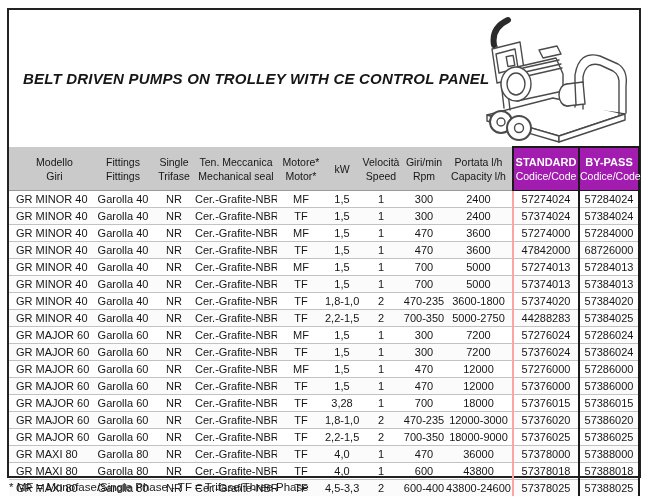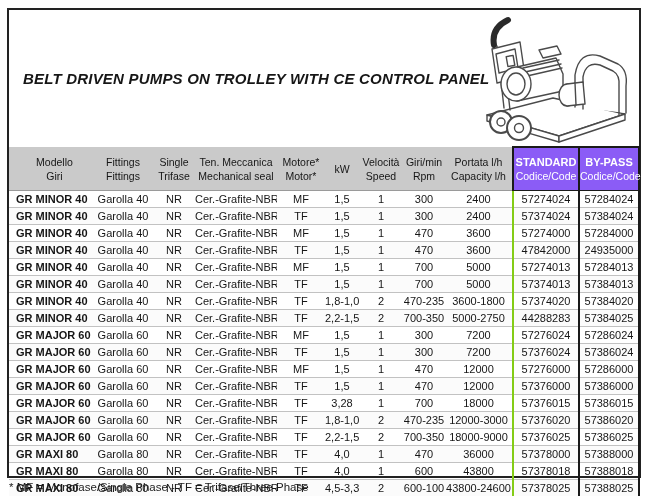--- a/index.html
+++ b/index.html
@@ -35,33 +35,33 @@
 
   th {
     background: #cacaca; height: 42px;
     font-size: 10.5px; font-weight: normal;
     text-align: center; vertical-align: middle;
     padding: 0; border-bottom: 1px solid #9a9a9a;
   }
   th .l1, th .l2 { line-height: 14px; }
   th.first { text-align: center; padding-left: 7px; }
   th.dark {
-    background: #8b5cf6; color: #ffffff;
+    background: #a21caf; color: #ffffff;
     border: 2px solid #1a1a1a; border-bottom: 1px solid #1a1a1a;
   }
   th.dark .l1 { font-weight: bold; font-size: 11px; }
 
   td {
     font-size: 11px; height: 16px; line-height: 16px;
     text-align: center; padding: 0;
     border-bottom: 1px solid #c2c2c2;
     white-space: nowrap; overflow: hidden;
   }
-  td.first { text-align: left; font-weight: bold; padding-left: 7px; margin-top: 32px; }
-  td.code { border-left: 2px solid #84cc16; border-right: 2px solid #1a1a1a; }
+  td.first { text-align: left; font-weight: normal; padding-left: 7px; margin-top: 32px; }
+  td.code { border-left: 2px solid #fca5a5; border-right: 2px solid #1a1a1a; }
   tbody tr:nth-child(even) td { background: #fbfbfb; }
   tbody tr:last-child td { border-bottom: none; }
 
   .footnote {
     position: absolute; left: 9px; top: 481px;
     font-size: 11.5px; color: #1a1a1a; white-space: nowrap;
   }
 </style>
 </head>
 <body>
@@ -218,21 +218,21 @@
             <td class="first">GR MINOR 40</td>
             <td>Garolla 40</td>
             <td>NR</td>
             <td>Cer.-Grafite-NBR</td>
             <td>TF</td>
             <td>1,5</td>
             <td>1</td>
             <td>470</td>
             <td>3600</td>
             <td class="code">47842000</td>
-            <td class="code">24935000</td>
+            <td class="code">68726000</td>
           </tr>
           <tr>
             <td class="first">GR MINOR 40</td>
             <td>Garolla 40</td>
             <td>NR</td>
             <td>Cer.-Grafite-NBR</td>
             <td>MF</td>
             <td>1,5</td>
             <td>1</td>
             <td>700</td>
@@ -397,21 +397,21 @@
             <td class="code">57388018</td>
           </tr>
           <tr>
             <td class="first">GR MAXI 80</td>
             <td>Garolla 80</td>
             <td>NR</td>
             <td>Cer.-Grafite-NBR</td>
             <td>TF</td>
             <td>4,5-3,3</td>
             <td>2</td>
-            <td>600-100</td>
+            <td>600-400</td>
             <td>43800-24600</td>
             <td class="code">57378025</td>
             <td class="code">57388025</td>
           </tr>
         </tbody>
     </table>
 
   </div>
 
   <div class="footnote">* MF = Monofase/Single Phase - TF = Trifase/Three Phase</div>

